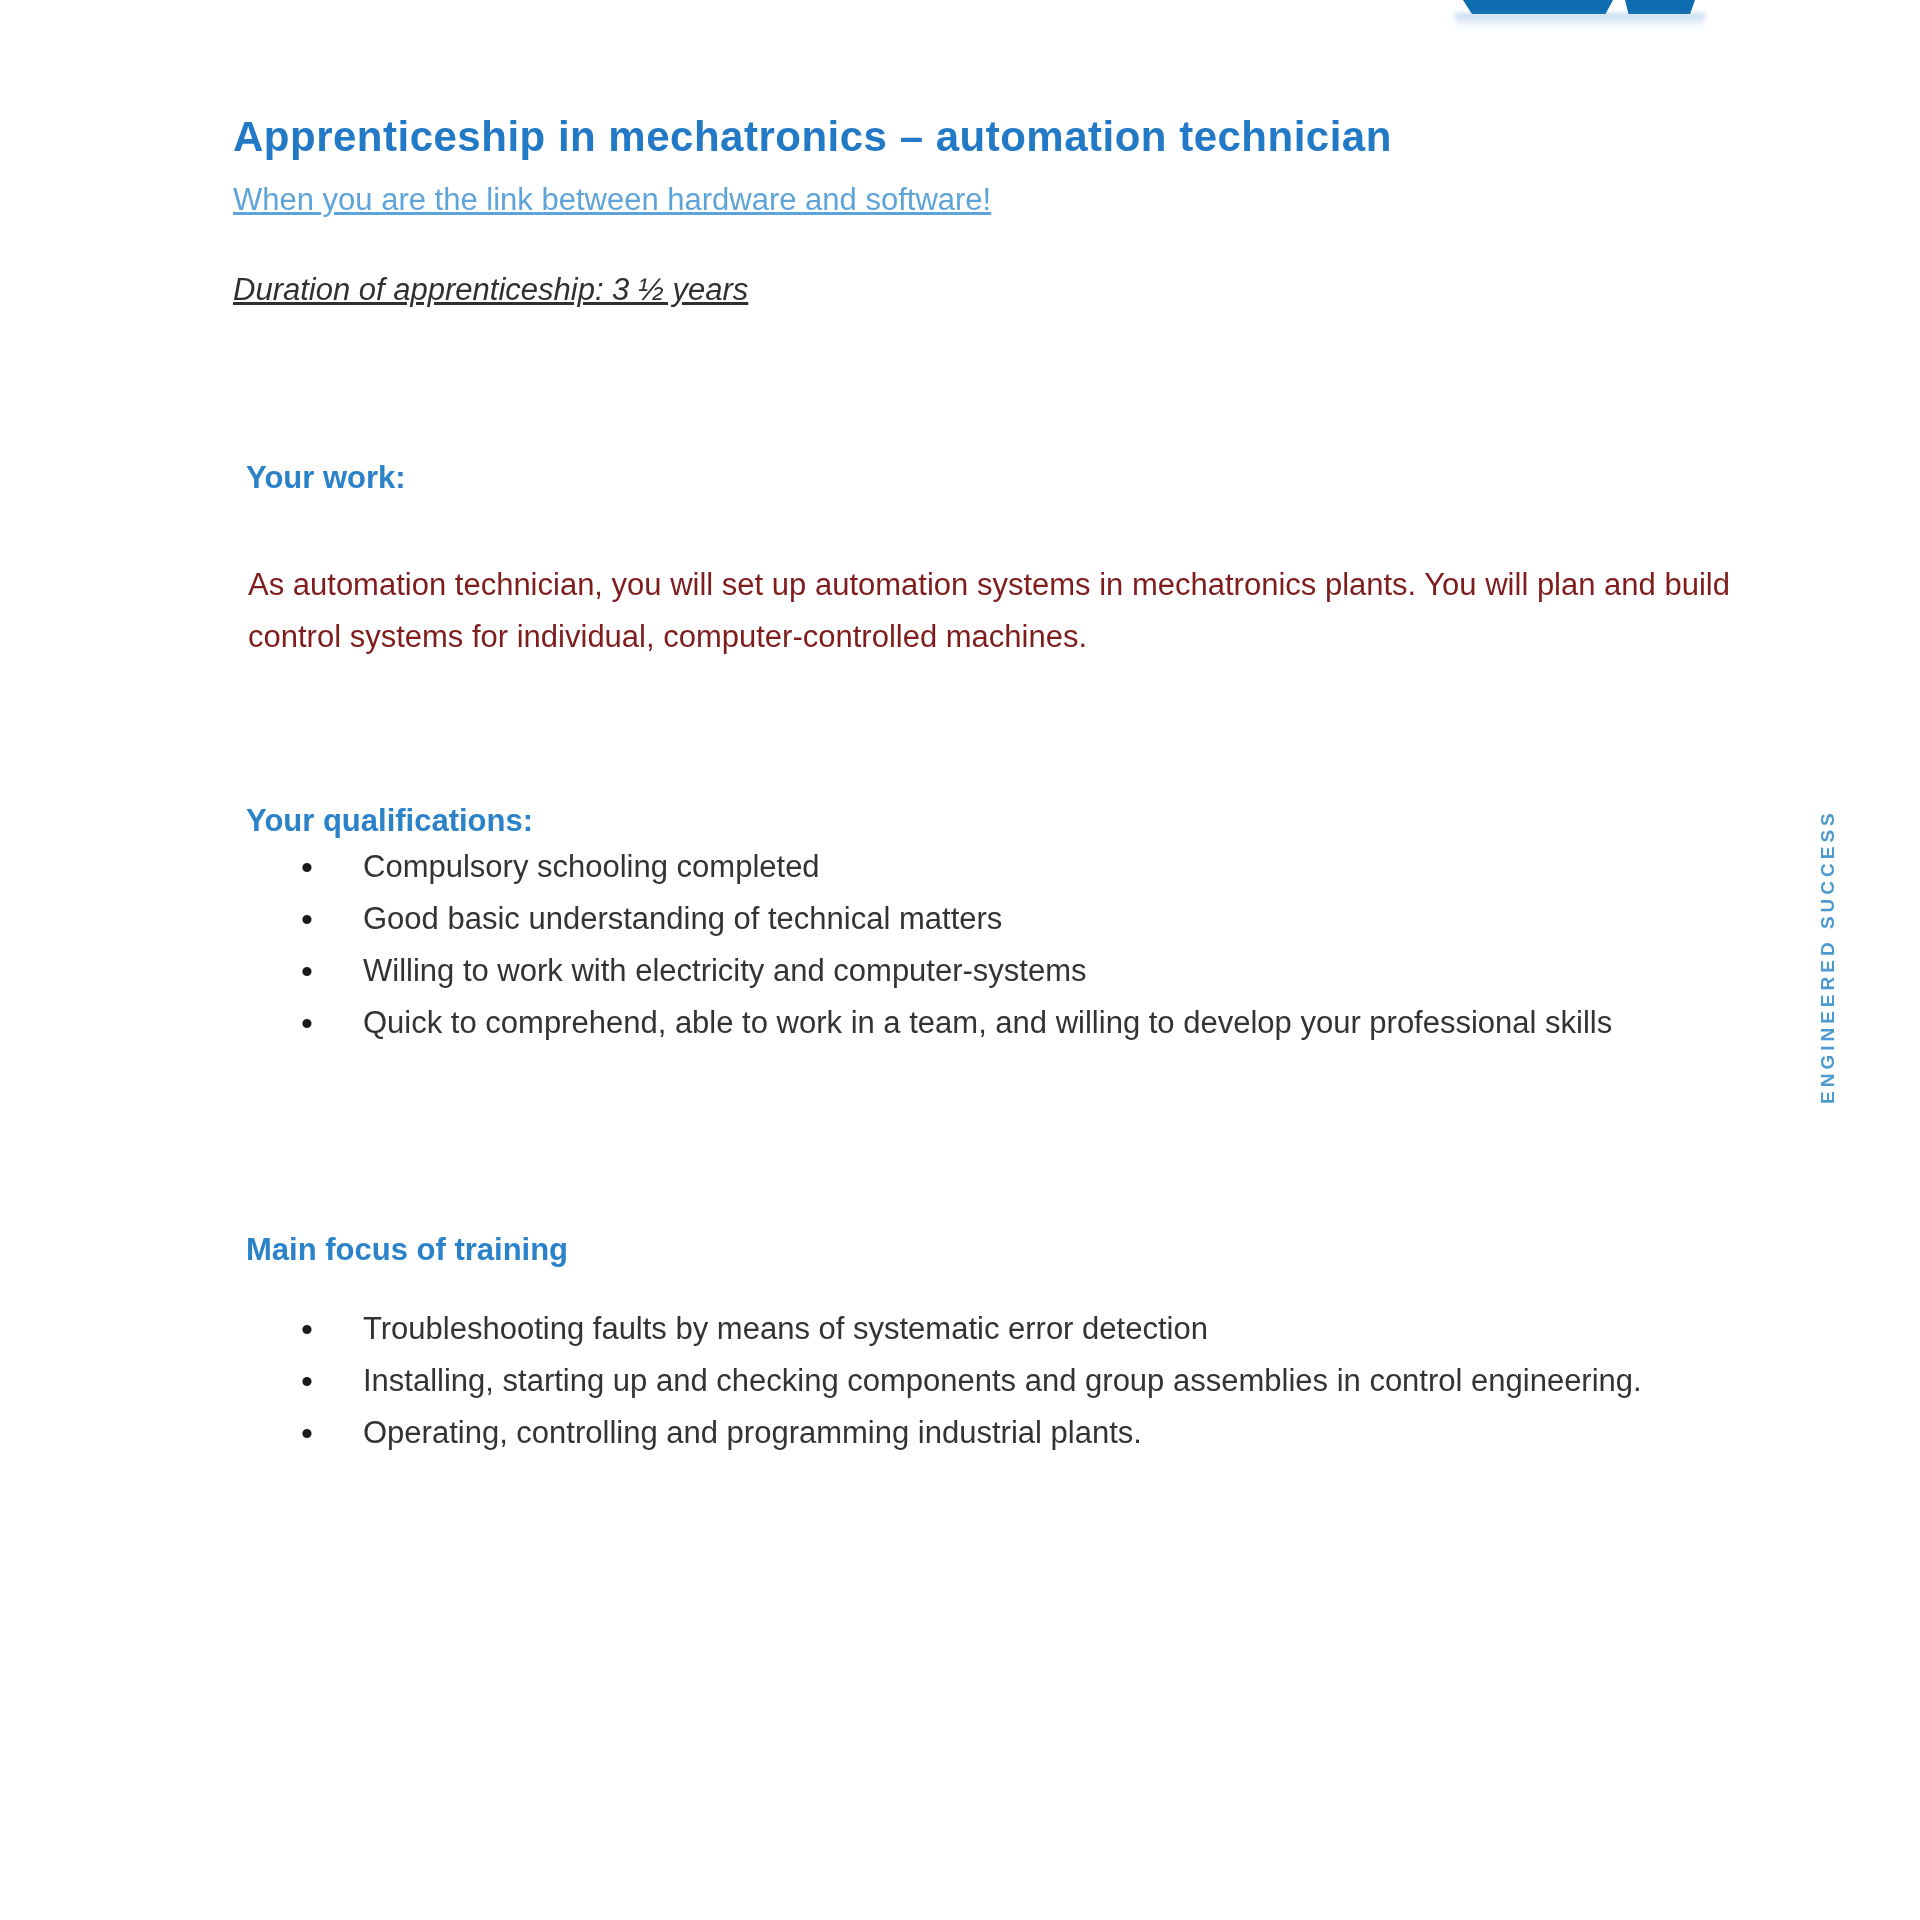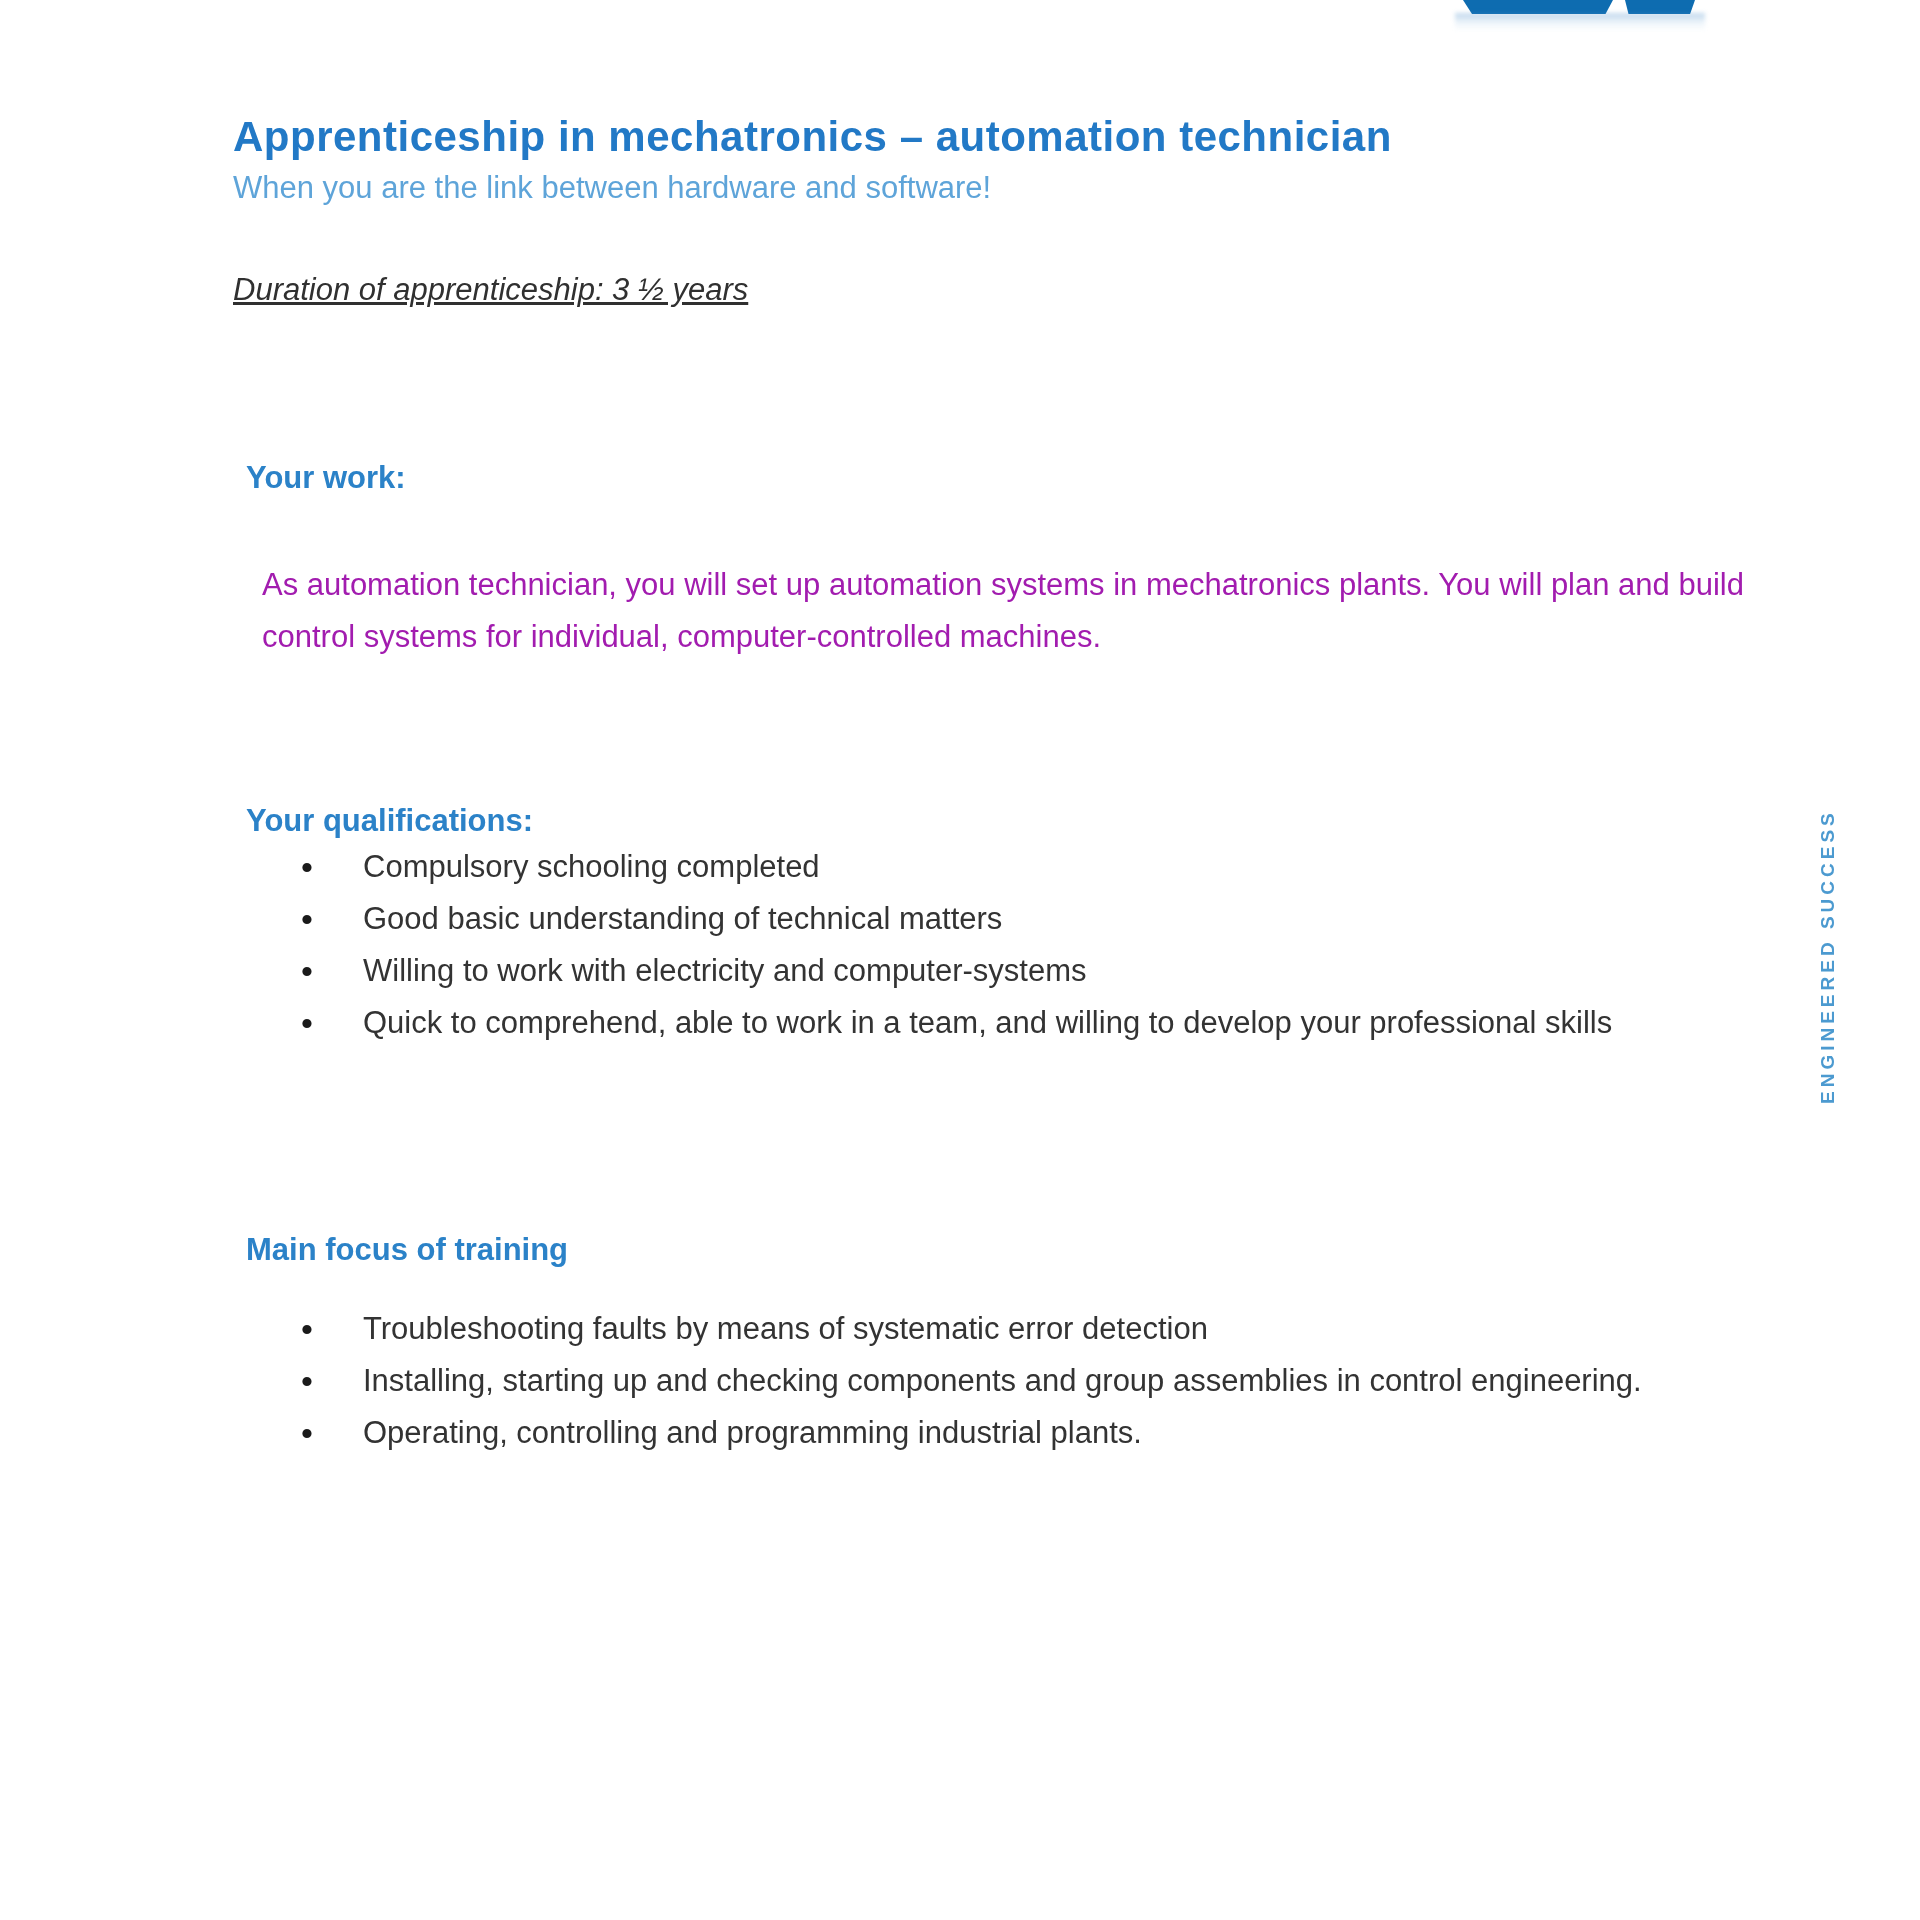--- a/index.html
+++ b/index.html
@@ -52,24 +52,25 @@
     top: 85px;
     font-size: 42px;
     font-weight: bold;
     color: #2279c6;
     letter-spacing: 0.5px;
     white-space: nowrap;
   }
   .doc-subtitle {
     position: absolute;
     left: 233px;
-    top: 170px;
+    top: 182px;
     font-size: 31px;
     color: #5ea4d9;
     white-space: nowrap;
+    text-decoration: underline;
   }
   .doc-duration {
     position: absolute;
     left: 233px;
     top: 272px;
     font-size: 31px;
     font-style: italic;
     color: #303030;
     white-space: nowrap;
     text-decoration: underline;
@@ -82,26 +83,26 @@
     font-weight: bold;
     color: #2b82c8;
     white-space: nowrap;
   }
   .heading-work { top: 434px; text-align: center; }
   .heading-qualifications { top: 777px; }
   .heading-training { top: 1206px; }
 
   .body-paragraph {
     position: absolute;
-    left: 262px;
+    left: 248px;
     top: 528px;
     width: 1490px;
     font-size: 31px;
     line-height: 52px;
-    color: #a21caf;
+    color: #7f1d1d;
   }
 
   ul.bullet-list {
     position: absolute;
     left: 246px;
     margin: 0;
     padding: 0;
     list-style: none;
     width: 1440px;
     font-size: 31px;

